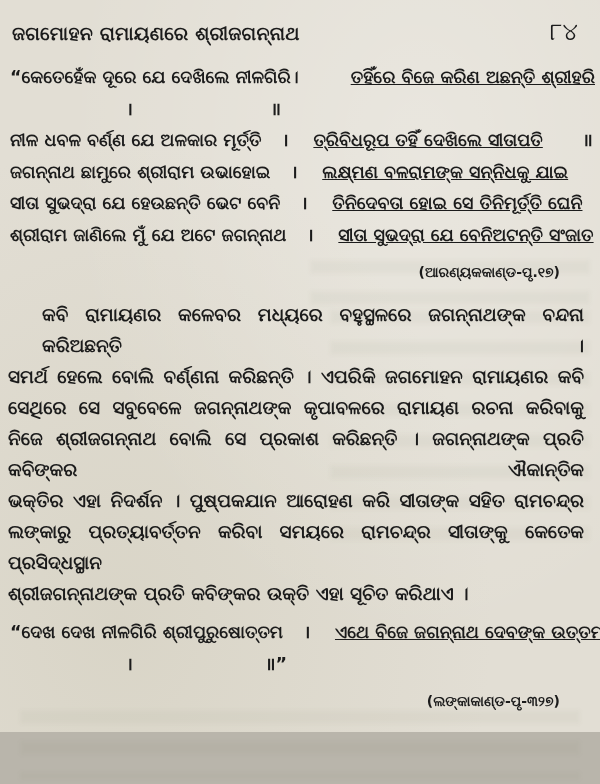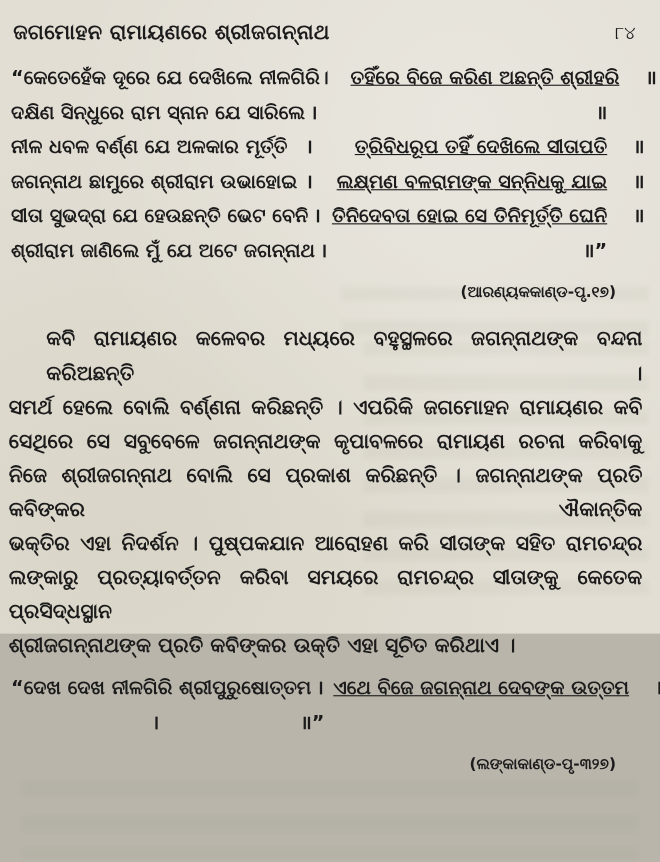--- a/index.html
+++ b/index.html
@@ -3,21 +3,21 @@
 <meta charset="utf-8">
 <style>
   html,body{margin:0;padding:0;}
   body{
     width:600px;height:784px;overflow:hidden;
     font-family:"DejaVu Sans",sans-serif;
     background:#b9b5ab;
   }
   .page{
     position:relative;
-    width:600px;height:576px;
+    width:600px;height:732px;
     box-sizing:border-box;
     padding:18px 14px 0 8px;
     background:
       radial-gradient(ellipse at 70% 20%, rgba(255,255,255,.25), rgba(0,0,0,0) 60%),
       radial-gradient(ellipse at 20% 85%, rgba(190,185,160,.25), rgba(0,0,0,0) 55%),
       #e2ded4;
     color:#1b1b1b;
   }
   
   .ghost{
@@ -31,28 +31,29 @@
   .ghost.g2{left:330px;top:300px;width:260px;height:250px;}
   .ghost.g3{left:20px;top:700px;width:560px;height:80px;}
   .content{position:relative;z-index:1;}
 
   .hdr{
     display:flex;justify-content:space-between;align-items:baseline;
     padding:0 8px 0 4px;
     font-size:19px;font-weight:600;letter-spacing:.2px;
     margin-bottom:16px;
   }
-  .hdr .pageno{font-size:16px;font-weight:500;}
+  .hdr .pageno{font-size:24px;font-weight:500;}
 
   .verse{margin:0 0 0 2px;}
   .vrow{
     display:grid;
     grid-template-columns:1fr 16px 1fr 34px;
     line-height:31.5px;font-size:17.5px;font-weight:600;
     white-space:nowrap;
+    gap:16px;
   }
   .vrow .vl{text-align:left;overflow:visible;}
   .vrow .vs{text-align:center;}
   .vrow .vr{text-align:right;padding-left:4px;overflow:visible;text-decoration:underline;}
   .vrow .ve{text-align:right;}
 
   .cite{
     text-align:right;
     font-size:14px;font-weight:700;
     margin:6px 26px 12px 0;
@@ -86,21 +87,20 @@
     </div>
 
     <div class="verse">
       <div class="vrow">
         <span class="vl">“କେତେହେଁକ ଦୂରେ ଯେ ଦେଖିଲେ ନୀଳଗିରି।</span>
         <span class="vs"></span>
         <span class="vr">ତହିଁରେ ବିଜେ କରିଣ ଅଛନ୍ତି ଶ୍ରୀହରି</span>
         <span class="ve">॥</span>
       </div>
       <div class="vrow">
-        <span class="vl">ଦକ୍ଷିଣ ସିନ୍ଧୁରେ ରାମ ସ୍ନାନ ଯେ ସାରିଲେ</span>
         <span class="vs">।</span>
         <span class="ve">॥</span>
       </div>
       <div class="vrow">
         <span class="vl">ନୀଳ ଧବଳ ବର୍ଣ୍ଣ ଯେ ଅଳକାର ମୂର୍ତ୍ତି</span>
         <span class="vs">।</span>
         <span class="vr">ତ୍ରିବିଧରୂପ ତହିଁ ଦେଖିଲେ ସୀତାପତି</span>
         <span class="ve">॥</span>
       </div>
       <div class="vrow">
@@ -111,20 +111,21 @@
       </div>
       <div class="vrow">
         <span class="vl">ସୀତା ସୁଭଦ୍ରା ଯେ ହେଉଛନ୍ତି ଭେଟ ବେନି</span>
         <span class="vs">।</span>
         <span class="vr">ତିନିଦେବତା ହୋଇ ସେ ତିନିମୂର୍ତ୍ତି ଘେନି</span>
         <span class="ve">॥</span>
       </div>
       <div class="vrow">
         <span class="vl">ଶ୍ରୀରାମ ଜାଣିଲେ ମୁଁ ଯେ ଅଟେ ଜଗନ୍ନାଥ</span>
         <span class="vs">।</span>
+        <span class="vr">ସୀତା ସୁଭଦ୍ରା ଯେ ବେନିଅଟନ୍ତି ସଂଜାତ</span>
         <span class="ve">॥”</span>
       </div>
     </div>
 
     <div class="cite">(ଆରଣ୍ୟକକାଣ୍ଡ-ପୃ.୧୭)</div>
 
     <div class="para">
       <div class="pline first">କବି ରାମାୟଣର କଳେବର ମଧ୍ୟରେ ବହୁସ୍ଥଳରେ ଜଗନ୍ନାଥଙ୍କ ବନ୍ଦନା କରିଅଛନ୍ତି ।</div>
       <div class="pline">ସମର୍ଥ ହେଲେ ବୋଲି ବର୍ଣ୍ଣନା କରିଛନ୍ତି । ଏପରିକି ଜଗମୋହନ ରାମାୟଣର କବି</div>
       <div class="pline">ସେଥିରେ ସେ ସବୁବେଳେ ଜଗନ୍ନାଥଙ୍କ କୃପାବଳରେ ରାମାୟଣ ରଚନା କରିବାକୁ</div>

